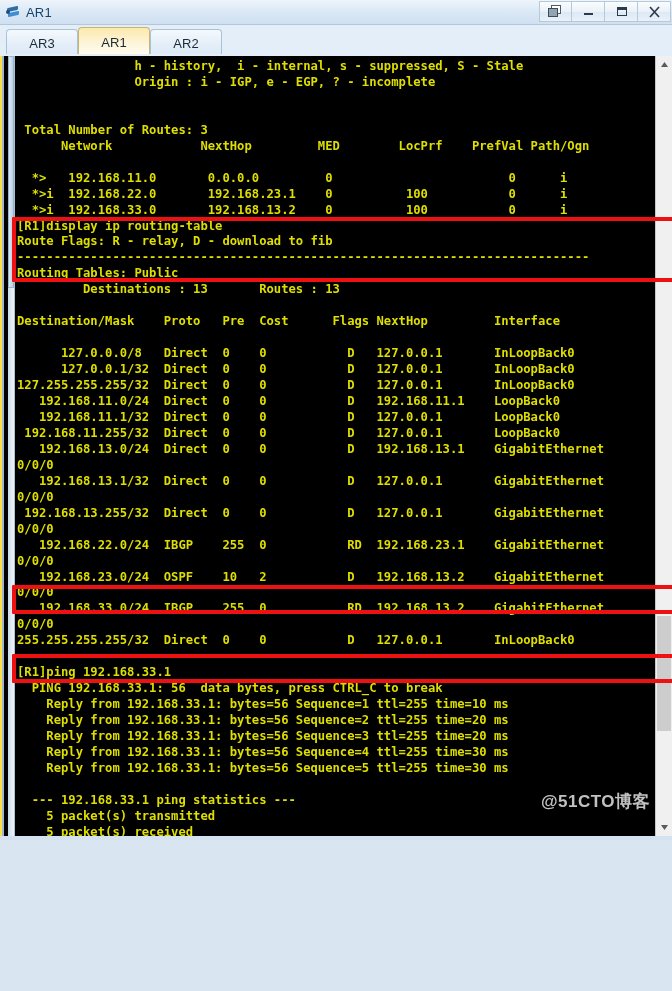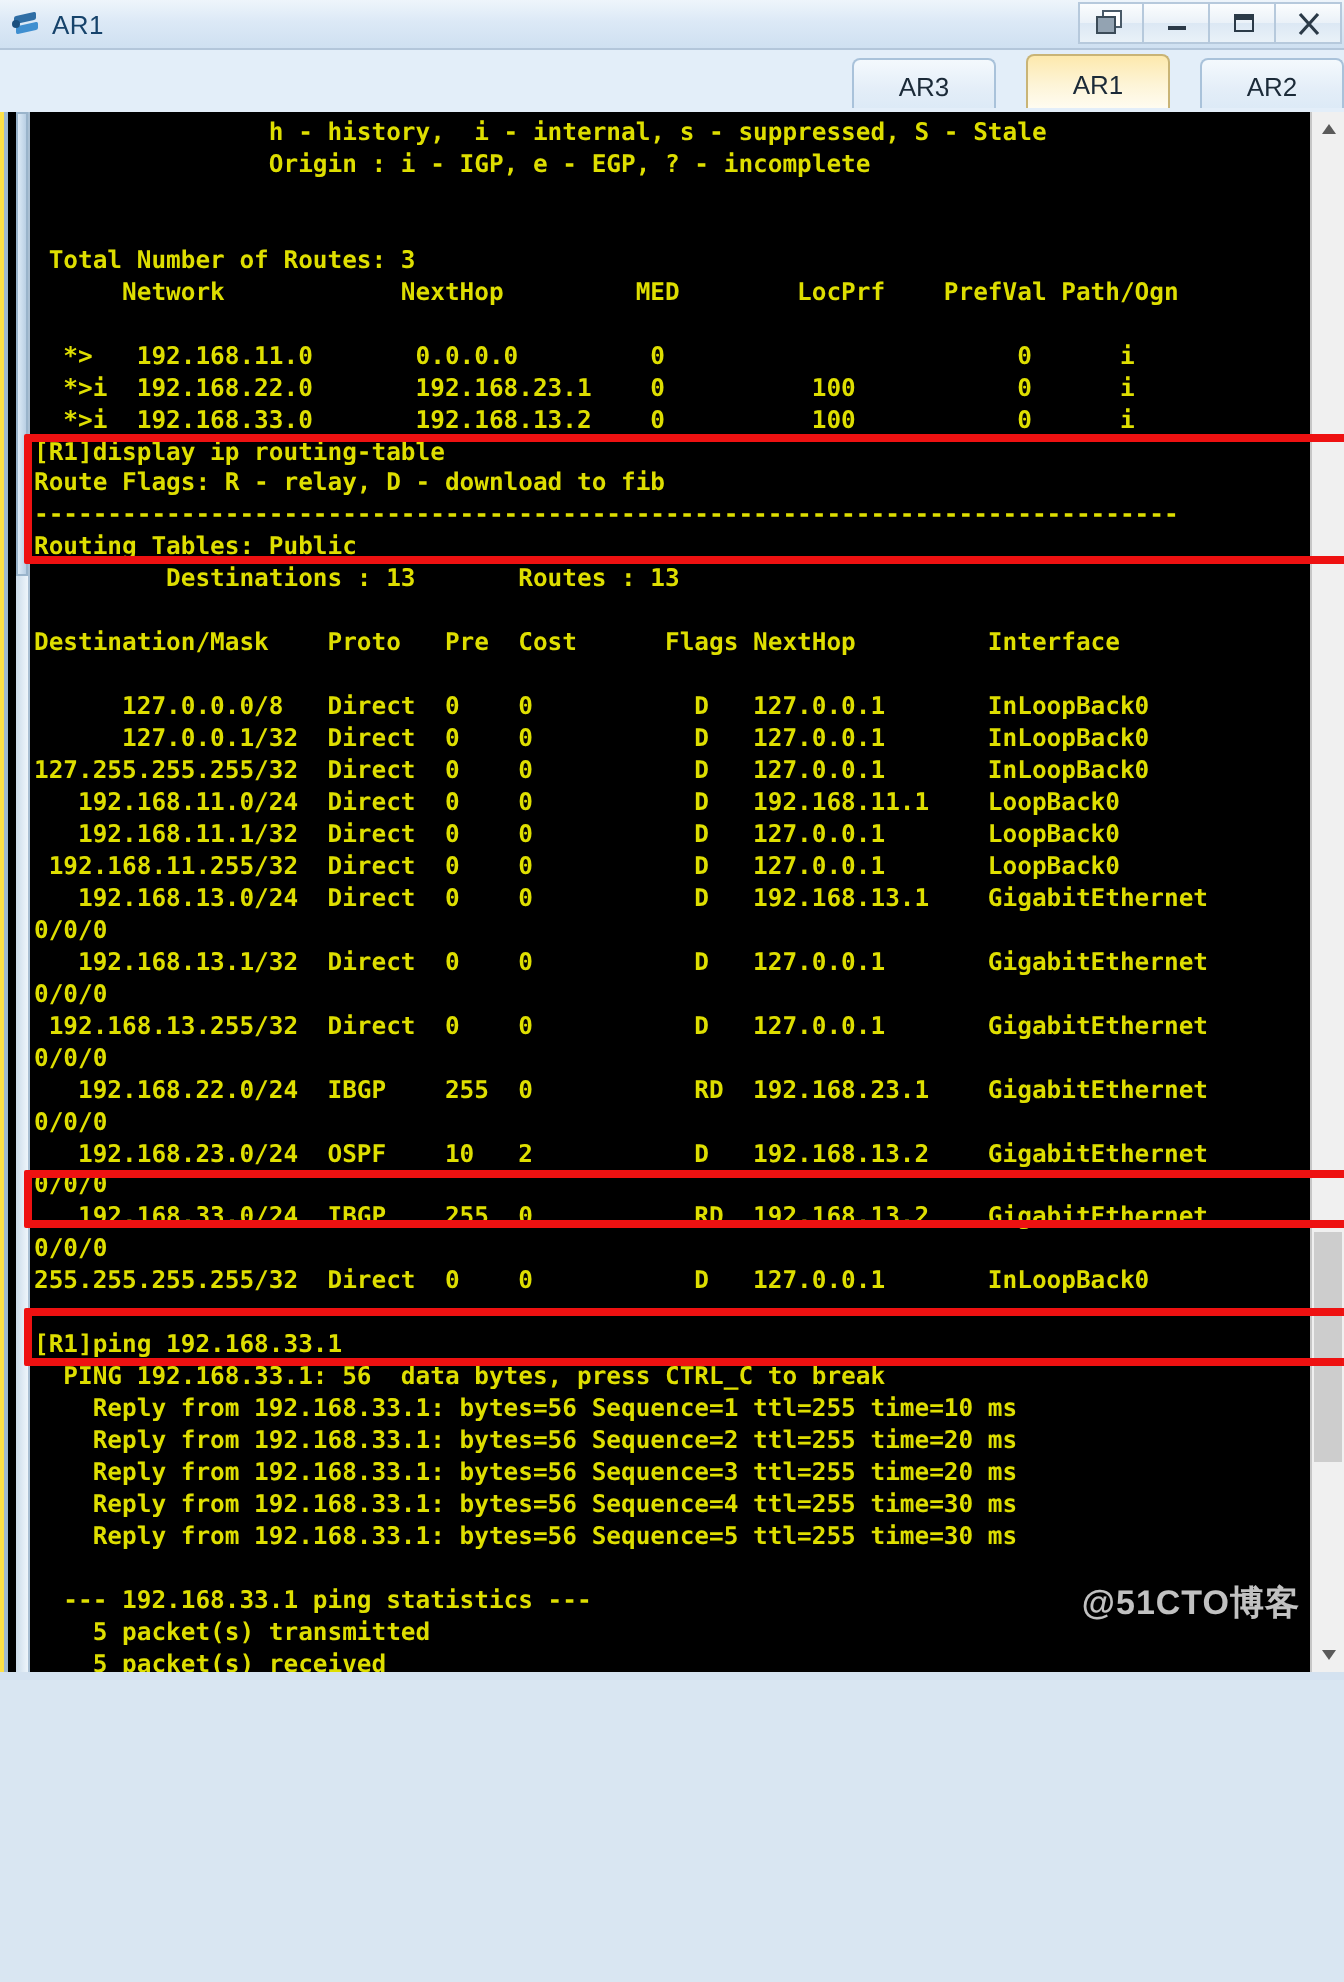--- a/index.html
+++ b/index.html
@@ -100,22 +100,21 @@
     height: 31px;
     background: #e3eef9;
     position: relative;
     padding-left: 6px;
     box-sizing: border-box;
   }
   .tabs {
     display: flex;
     align-items: flex-end;
     height: 31px;
-    gap: 15px;
-    justify-content: flex-end;
+    gap: 0;
   }
   .tab {
     width: 72px;
     height: 27px;
     border: 1px solid #a9c2da;
     border-bottom: none;
     border-radius: 4px 4px 0 0;
     background: linear-gradient(to bottom, #f4f9fd 0%, #e4eef8 55%, #dbe9f6 100%);
     display: flex;
     align-items: center;

